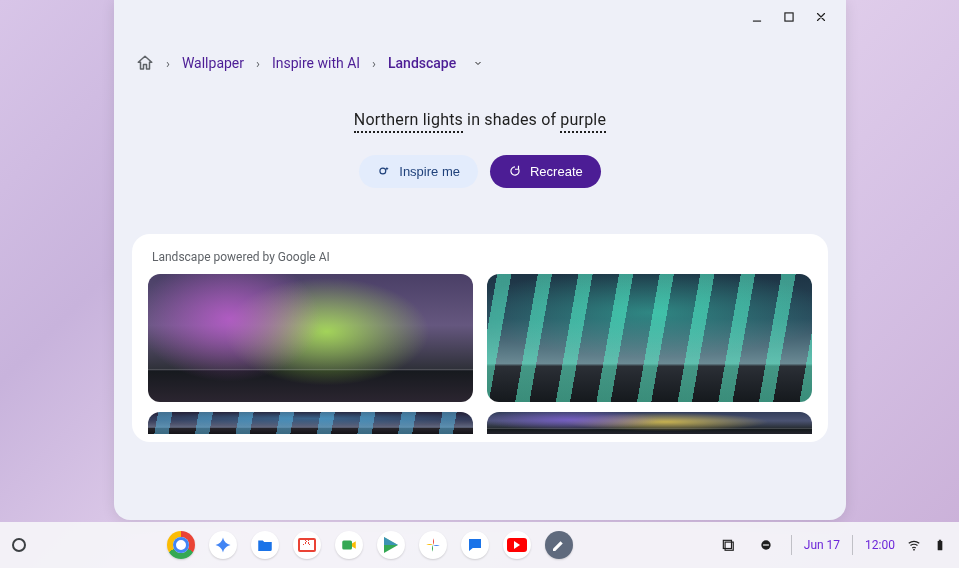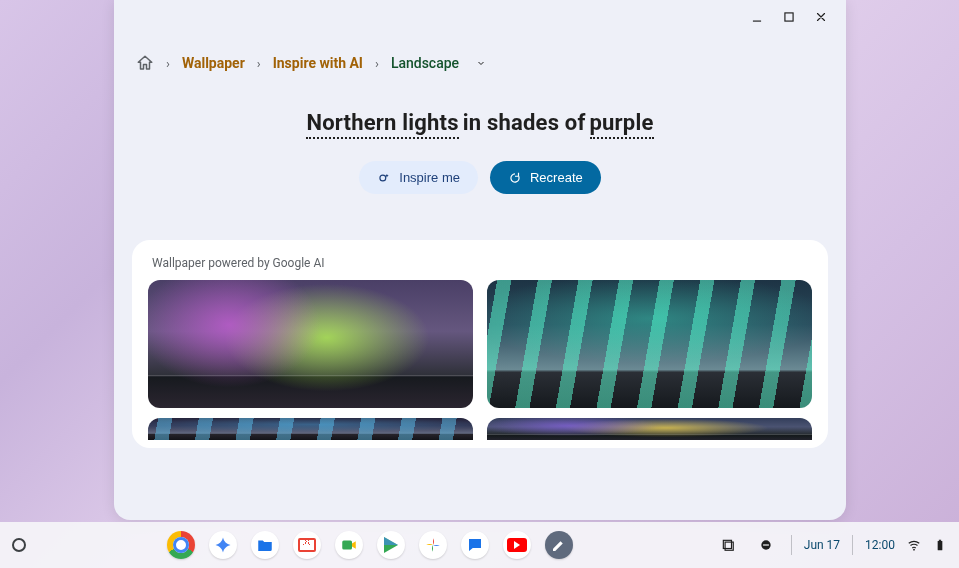--- a/index.html
+++ b/index.html
@@ -35,47 +35,47 @@
 
   .breadcrumb {
     display:flex;
     align-items:center;
     gap: 12px;
     padding: 20px 22px 10px;
     color:#5f6368;
     font-size: 14px;
   }
   .breadcrumb .chev { color:#5f6368; font-size:13px; }
-  .breadcrumb a { color:#a16207; cursor:pointer;font-weight:bold; }
-  .breadcrumb .current { color:#14532d; font-weight:500; display:flex; align-items:center; gap:16px; }
+  .breadcrumb a { color:#4c1d95; cursor:pointer; }
+  .breadcrumb .current { color:#4c1d95; font-weight:500; display:flex; align-items:center; gap:16px; }
   .home-icon svg { width:18px; height:18px; display:block; }
 
   .prompt-area { text-align:center; padding: 28px 20px 18px; }
   .prompt-text {
-    font-size: 22px;
+    font-size: 16px;
     color:#1f1f1f;
-    font-weight:700;
+    font-weight:400;
     letter-spacing:0.2px;
   }
   .prompt-text .gap1, .prompt-text .gap2 {
     display:inline-block;
     border-bottom: 2px dotted #1f1f1f;
     padding-bottom: 2px;
   }
   .prompt-text .mid { display:inline-block; padding: 0 4px; }
 
   .action-row { display:flex; justify-content:center; gap:12px; margin-top:22px; }
   .chip {
-    display:inline-flex; align-items:flex-end; gap:8px;
+    display:inline-flex; align-items:flex-start; gap:8px;
     border-radius: 20px; padding: 9px 18px;
     font-size:13px; font-weight:500; cursor:pointer;
     border:none;
   }
   .chip.inspire { background:#e3ecfc; color:#1f417a; }
-  .chip.recreate { background:#0369a1; color:#fff; }
+  .chip.recreate { background:#4c1d95; color:#fff; }
   .chip svg { width:14px; height:14px; }
 
   .card {
     margin: 28px 18px 0;
     background:#fff;
     border-radius:18px;
     padding: 16px 16px 8px;
   }
   .card-label { font-size:12px; color:#5f6368; margin: 0 0 10px 4px; }
   .grid {
@@ -143,21 +143,21 @@
     background:#fff;
     display:flex; align-items:center; justify-content:center;
     box-shadow: 0 1px 2px rgba(0,0,0,0.15);
     cursor:pointer;
     font-size:14px;
   }
   .app svg { width:18px; height:18px; }
 
   .tray {
     display:flex; align-items:center; gap:12px;
-    color:#0c4a6e; font-size:12px;
+    color:#6d28d9; font-size:12px;
   }
   .tray .pill {
     display:flex; align-items:center; gap:6px;
     padding:4px 6px; border-radius:6px;
   }
   .tray .divider { width:1px; height:20px; background:#c0c0c6; }
   .tray svg { width:14px; height:14px; }
 
   
   .chrome-circle{
@@ -236,21 +236,21 @@
         <svg viewBox="0 0 24 24">
             <path d="M12 5a7 7 0 1 0 6.3 4" fill="none" stroke="#fff" stroke-width="2"></path>
             <path d="M18 3v6h-6" fill="none" stroke="#fff" stroke-width="2"></path>
           </svg>
         <span>Recreate</span>
       </button>
     </div>
   </div>
 
   <div class="card">
-    <div class="card-label">Wallpaper powered by Google AI</div>
+    <div class="card-label">Landscape powered by Google AI</div>
     <div class="grid">
       <div class="thumb scene1"></div>
       <div class="thumb scene2"></div>
     </div>
     <div class="grid grid2">
       <div class="thumb small scene2" style="filter:hue-rotate(40deg) brightness(0.8);"></div>
       <div class="thumb small scene1" style="filter:hue-rotate(-30deg) brightness(0.9);"></div>
     </div>
   </div>
 </div>

